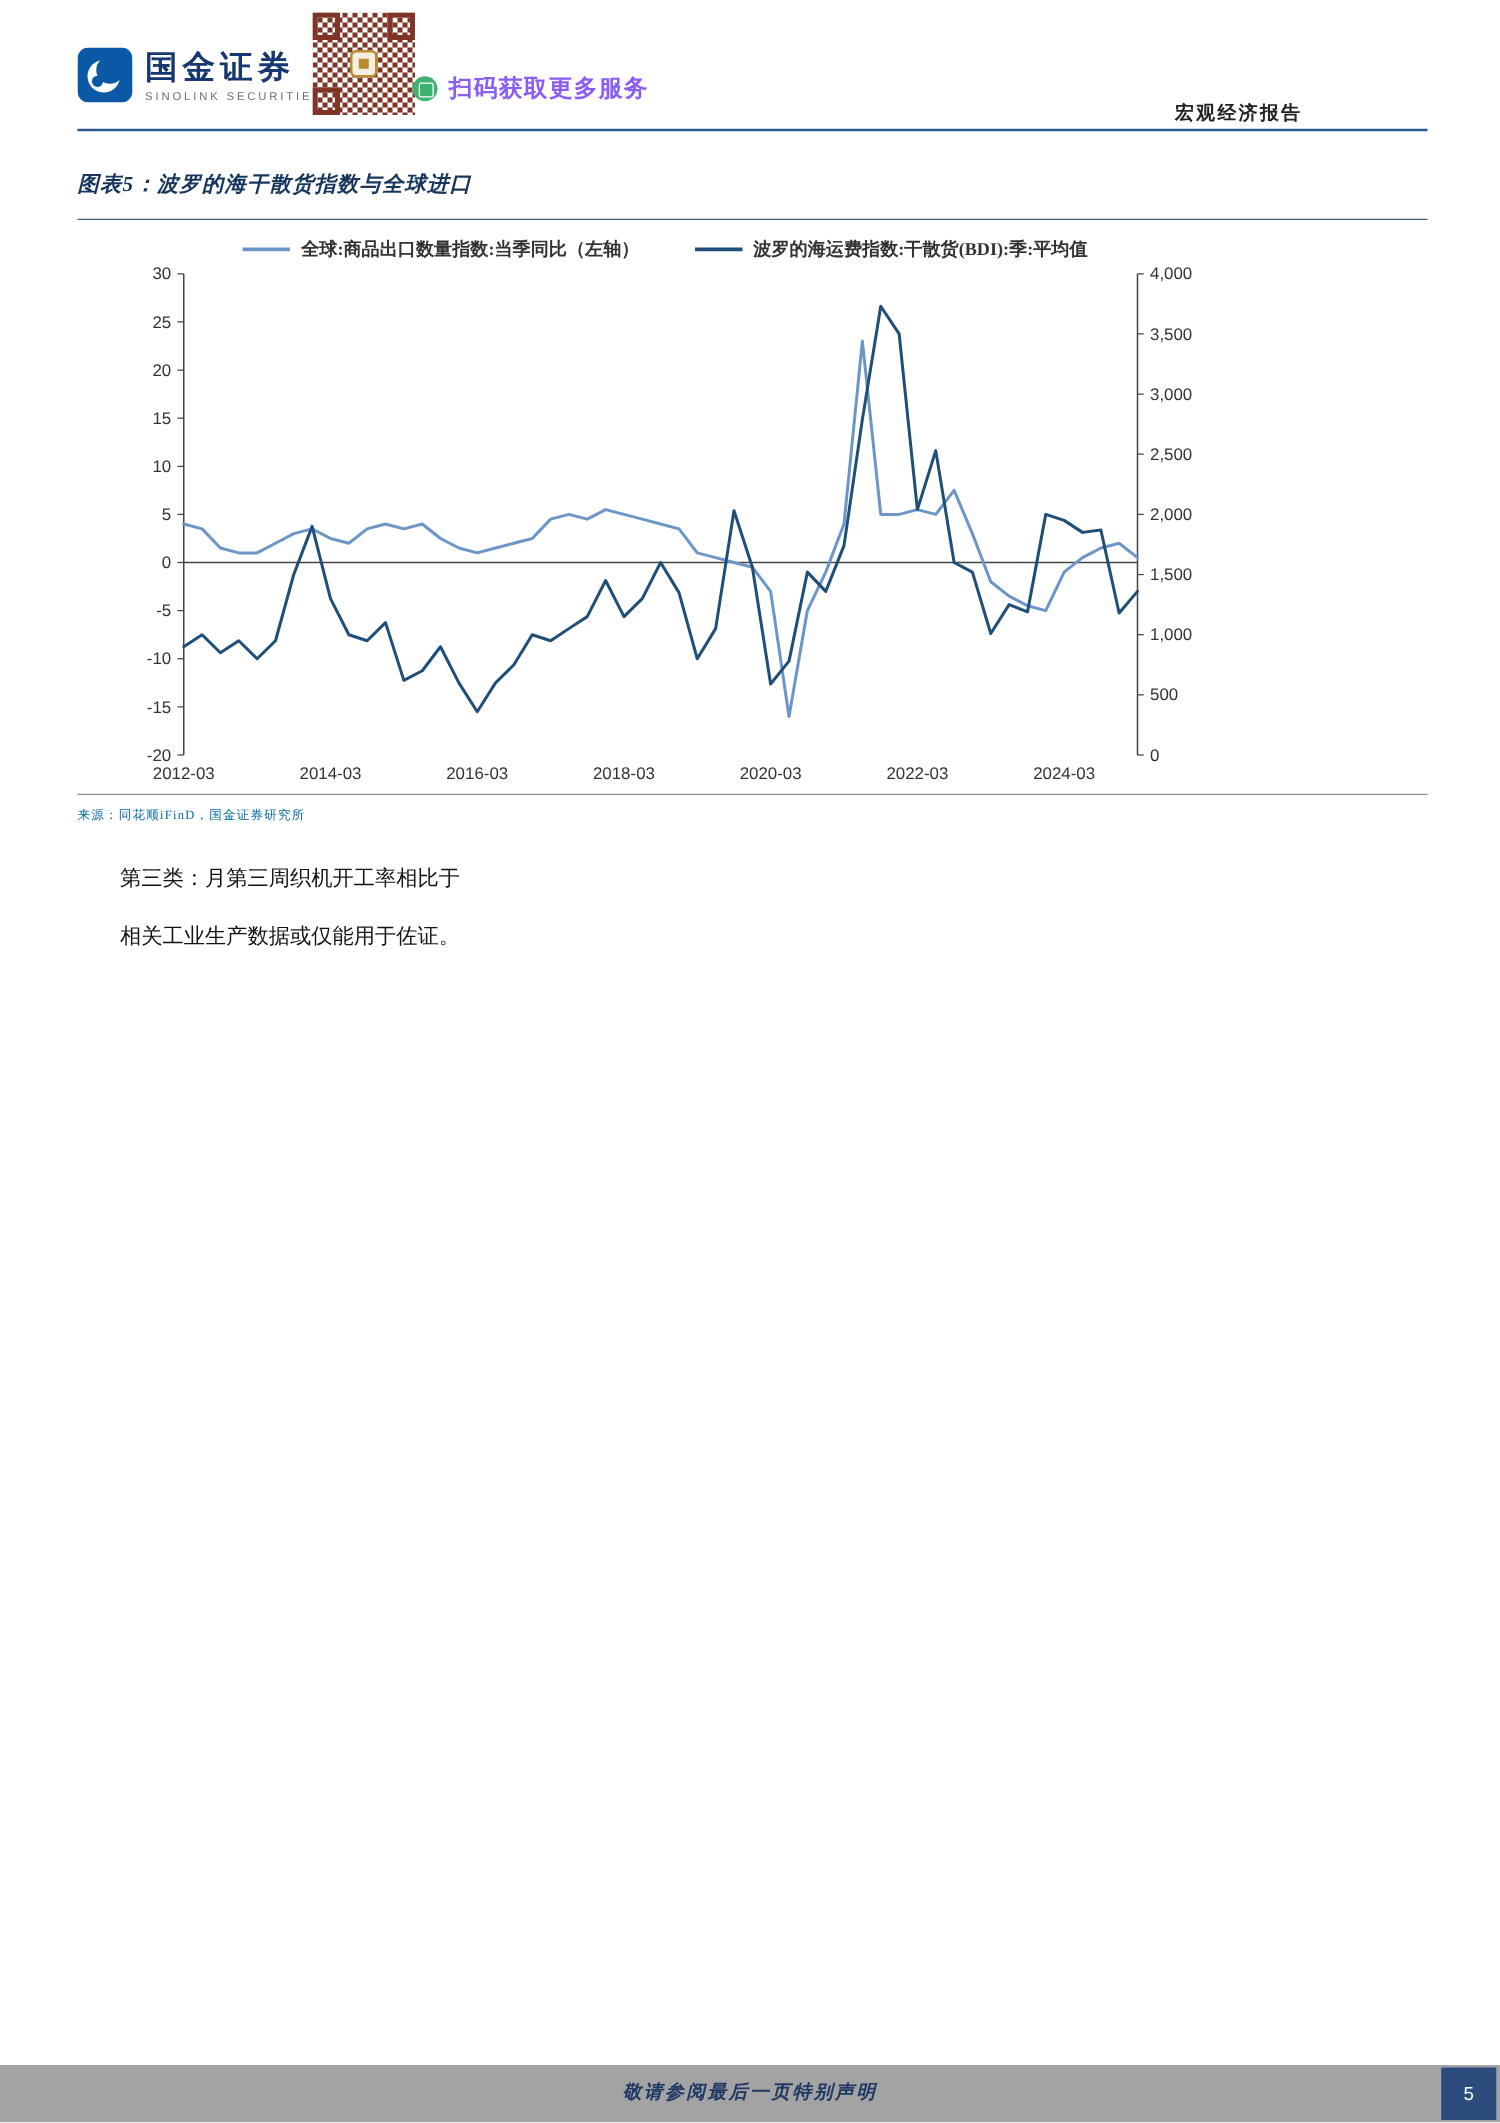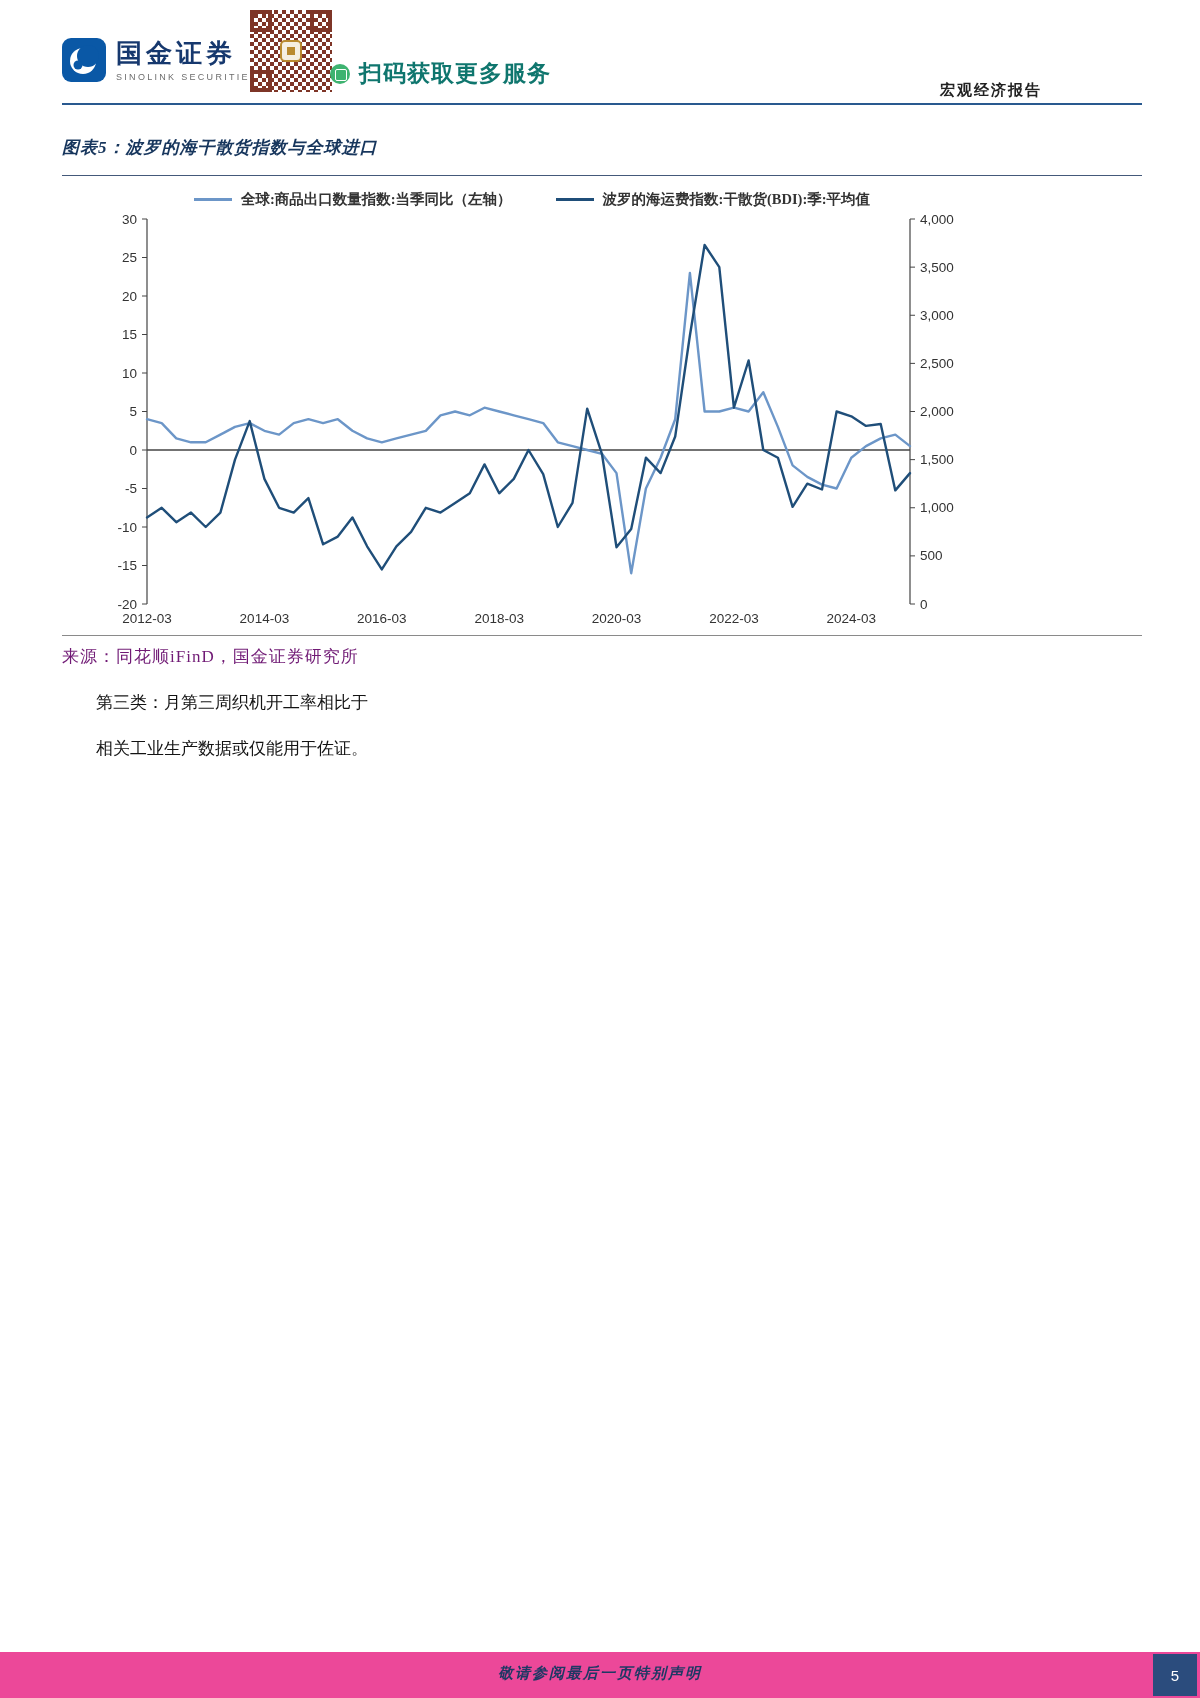--- a/index.html
+++ b/index.html
@@ -15,45 +15,45 @@
   .logo { position:absolute; left:0; top:16px; display:flex; align-items:flex-end; gap:10px; }
   .logo-mark { width:44px; height:44px; flex:0 0 auto; }
   .logo-cn { font-size:26px; font-weight:bold; color:#16386e; letter-spacing:4px; line-height:1.1; }
   .logo-en { font-size:9px; color:#6d6d6d; letter-spacing:2.3px; margin-top:3px;
              font-family:"Liberation Sans","DejaVu Sans",sans-serif; }
   .qr { position:absolute; left:188px; top:-12px; width:82px; height:82px; }
   .qr-caption { position:absolute; left:268px; top:36px; display:flex; align-items:center; gap:9px; }
   .wechat-dot { width:20px; height:20px; border-radius:50%; background:#3eb370; position:relative; flex:0 0 auto; }
   .wechat-dot::after { content:""; position:absolute; left:5px; top:5px; width:10px; height:10px;
                        border:1.6px solid #fff; border-radius:2px; }
-  .qr-caption-text { font-size:23px; font-weight:bold; color:#0f766e; letter-spacing:1px; }
+  .qr-caption-text { font-size:19px; font-weight:bold; color:#8b5cf6; letter-spacing:1px; }
   .report-type { position:absolute; right:100px; bottom:2px; font-size:15px; font-weight:bold;
                  color:#222; letter-spacing:2px; }
   .header-rule { position:absolute; top:103px; left:62px; right:58px; height:2px; background:#29598f; }
 
   
   .figure { position:absolute; top:136px; left:62px; right:58px; }
   .figure-title { font-size:17px; font-weight:bold; font-style:italic; color:#17365d;
                   letter-spacing:1px; padding-bottom:16px; border-bottom:1px solid #44597a; }
   .chart-area { padding:14px 0 6px; }
   .legend { display:flex; justify-content:center; gap:44px; width:880px; margin-left:30px;
             font-size:14.5px; font-weight:600; color:#333; }
   .legend-item { display:flex; align-items:center; gap:9px; }
   .legend-line { width:38px; height:0; border-top:3px solid #888; }
   .chart-svg { display:block; margin-left:30px; }
-  .source-row { border-top:1px solid #8a8a8a; padding-top:9px; font-size:17px; color:#701a75;
+  .source-row { border-top:1px solid #8a8a8a; padding-top:9px; font-size:10px; color:#0369a1;
                 letter-spacing:1px; }
 
   
   .body-text { position:absolute; top:688px; left:62px; right:58px; }
   .body-text p { font-size:17px; line-height:1.82; text-align:justify; text-indent:2em;
                  margin-bottom:15px; color:#131313; }
 
   
-  .footer { position:absolute; left:0; right:0; bottom:0; height:46px; background:#ec4899; }
+  .footer { position:absolute; left:0; right:0; bottom:0; height:46px; background:#a3a3a3; }
   .footer-text { position:absolute; left:0; width:100%; top:12px; text-align:center;
                  font-size:15px; font-weight:bold; font-style:italic; color:#1f3864; letter-spacing:2px; }
   .page-num { position:absolute; right:3px; top:2px; width:44px; height:42px; background:#2b4c7d;
               color:#fff; font-size:15px; display:flex; align-items:center; justify-content:center;
               font-family:"Liberation Sans","DejaVu Sans",sans-serif; }
 </style>
 </head>
 <body>
 
 <div class="page">

